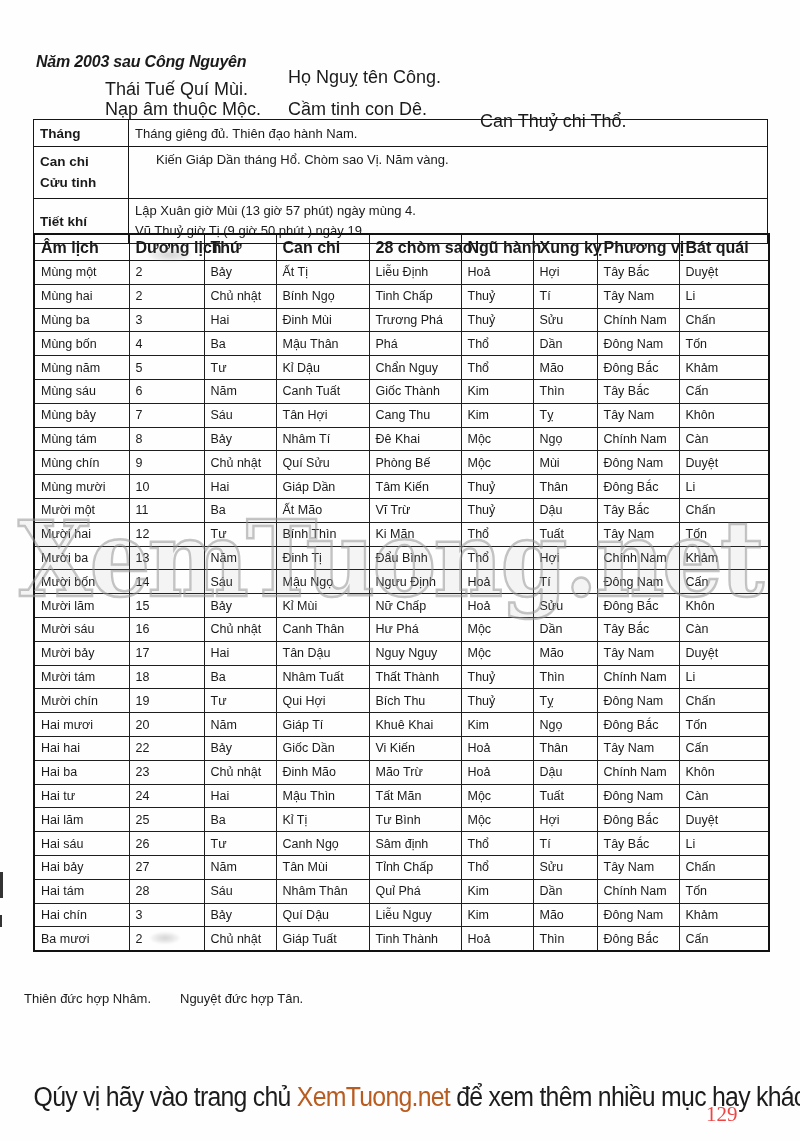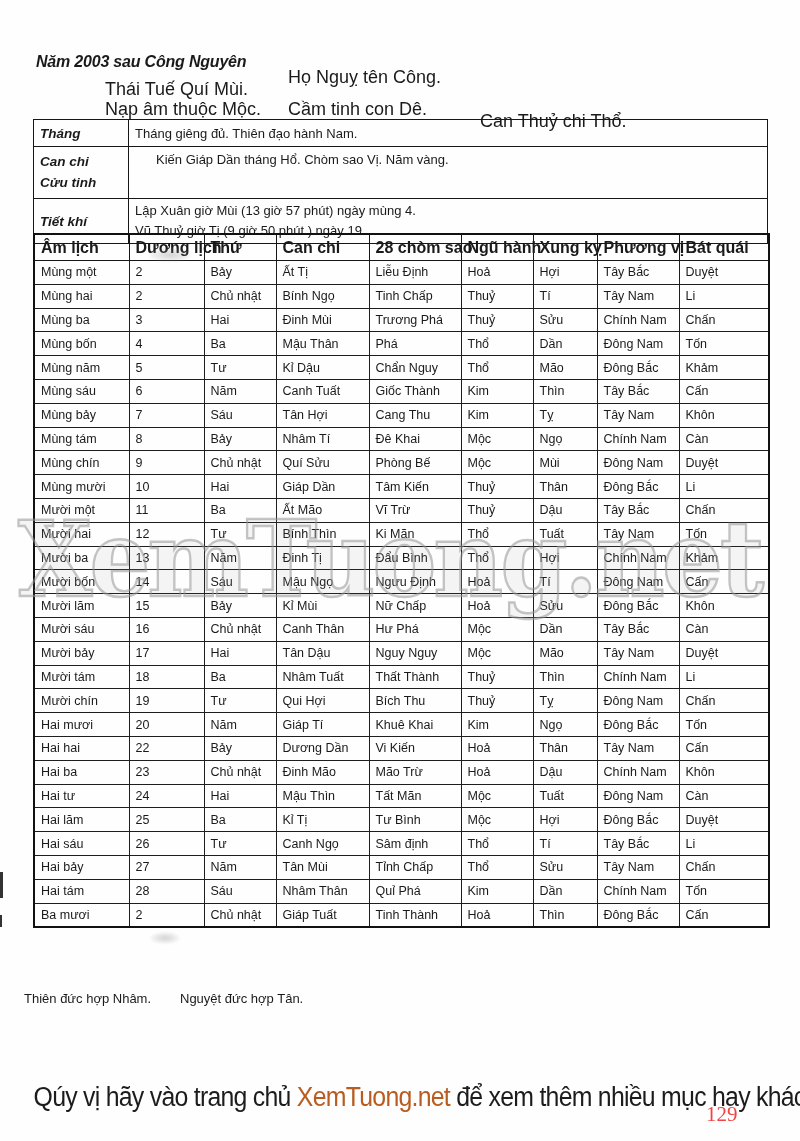--- a/index.html
+++ b/index.html
@@ -16,21 +16,21 @@
   .hdr-item{position:absolute;font-size:18px;white-space:nowrap;}
   
   .info-table{
     position:absolute;left:33px;top:119px;width:735px;
     border-collapse:collapse;table-layout:fixed;
   }
   .info-table td{
     border:1.6px solid #161616;font-size:13px;
     padding:2px 6px;vertical-align:middle;
   }
-  .info-table td.lbl{font-weight:bold;font-size:13.5px;font-style:italic;}
+  .info-table td.lbl{font-weight:bold;font-size:13.5px;}
   .info-table tr.r1 td{height:22px;}
   .info-table tr.r2 td{height:44px;}
   .info-table tr.r3 td{height:40px;}
   .info-table tr.r2 td.val{vertical-align:top;padding-top:5px;padding-left:27px;}
   .two-line div{line-height:1.55;}
   
   .cal-table{
     position:absolute;left:33px;top:233px;width:735px;
     border-collapse:collapse;table-layout:fixed;
     border:2px solid #111;
@@ -359,21 +359,21 @@
           <td>Khuê Khai</td>
           <td>Kim</td>
           <td>Ngọ</td>
           <td>Đông Bắc</td>
           <td>Tốn</td>
         </tr>
         <tr>
           <td>Hai hai</td>
           <td>22</td>
           <td>Bảy</td>
-          <td>Dương Dần</td>
+          <td>Giốc Dần</td>
           <td>Vi Kiến</td>
           <td>Hoả</td>
           <td>Thân</td>
           <td>Tây Nam</td>
           <td>Cấn</td>
         </tr>
         <tr>
           <td>Hai ba</td>
           <td>23</td>
           <td>Chủ nhật</td>
@@ -433,20 +433,31 @@
           <td>28</td>
           <td>Sáu</td>
           <td>Nhâm Thân</td>
           <td>Quỉ Phá</td>
           <td>Kim</td>
           <td>Dần</td>
           <td>Chính Nam</td>
           <td>Tốn</td>
         </tr>
         <tr>
+          <td>Hai chín</td>
+          <td>3</td>
+          <td>Bảy</td>
+          <td>Quí Dậu</td>
+          <td>Liễu Nguy</td>
+          <td>Kim</td>
+          <td>Mão</td>
+          <td>Đông Nam</td>
+          <td>Khảm</td>
+        </tr>
+        <tr>
           <td>Ba mươi</td>
           <td>2</td>
           <td>Chủ nhật</td>
           <td>Giáp Tuất</td>
           <td>Tinh Thành</td>
           <td>Hoả</td>
           <td>Thìn</td>
           <td>Đông Bắc</td>
           <td>Cấn</td>
         </tr>

